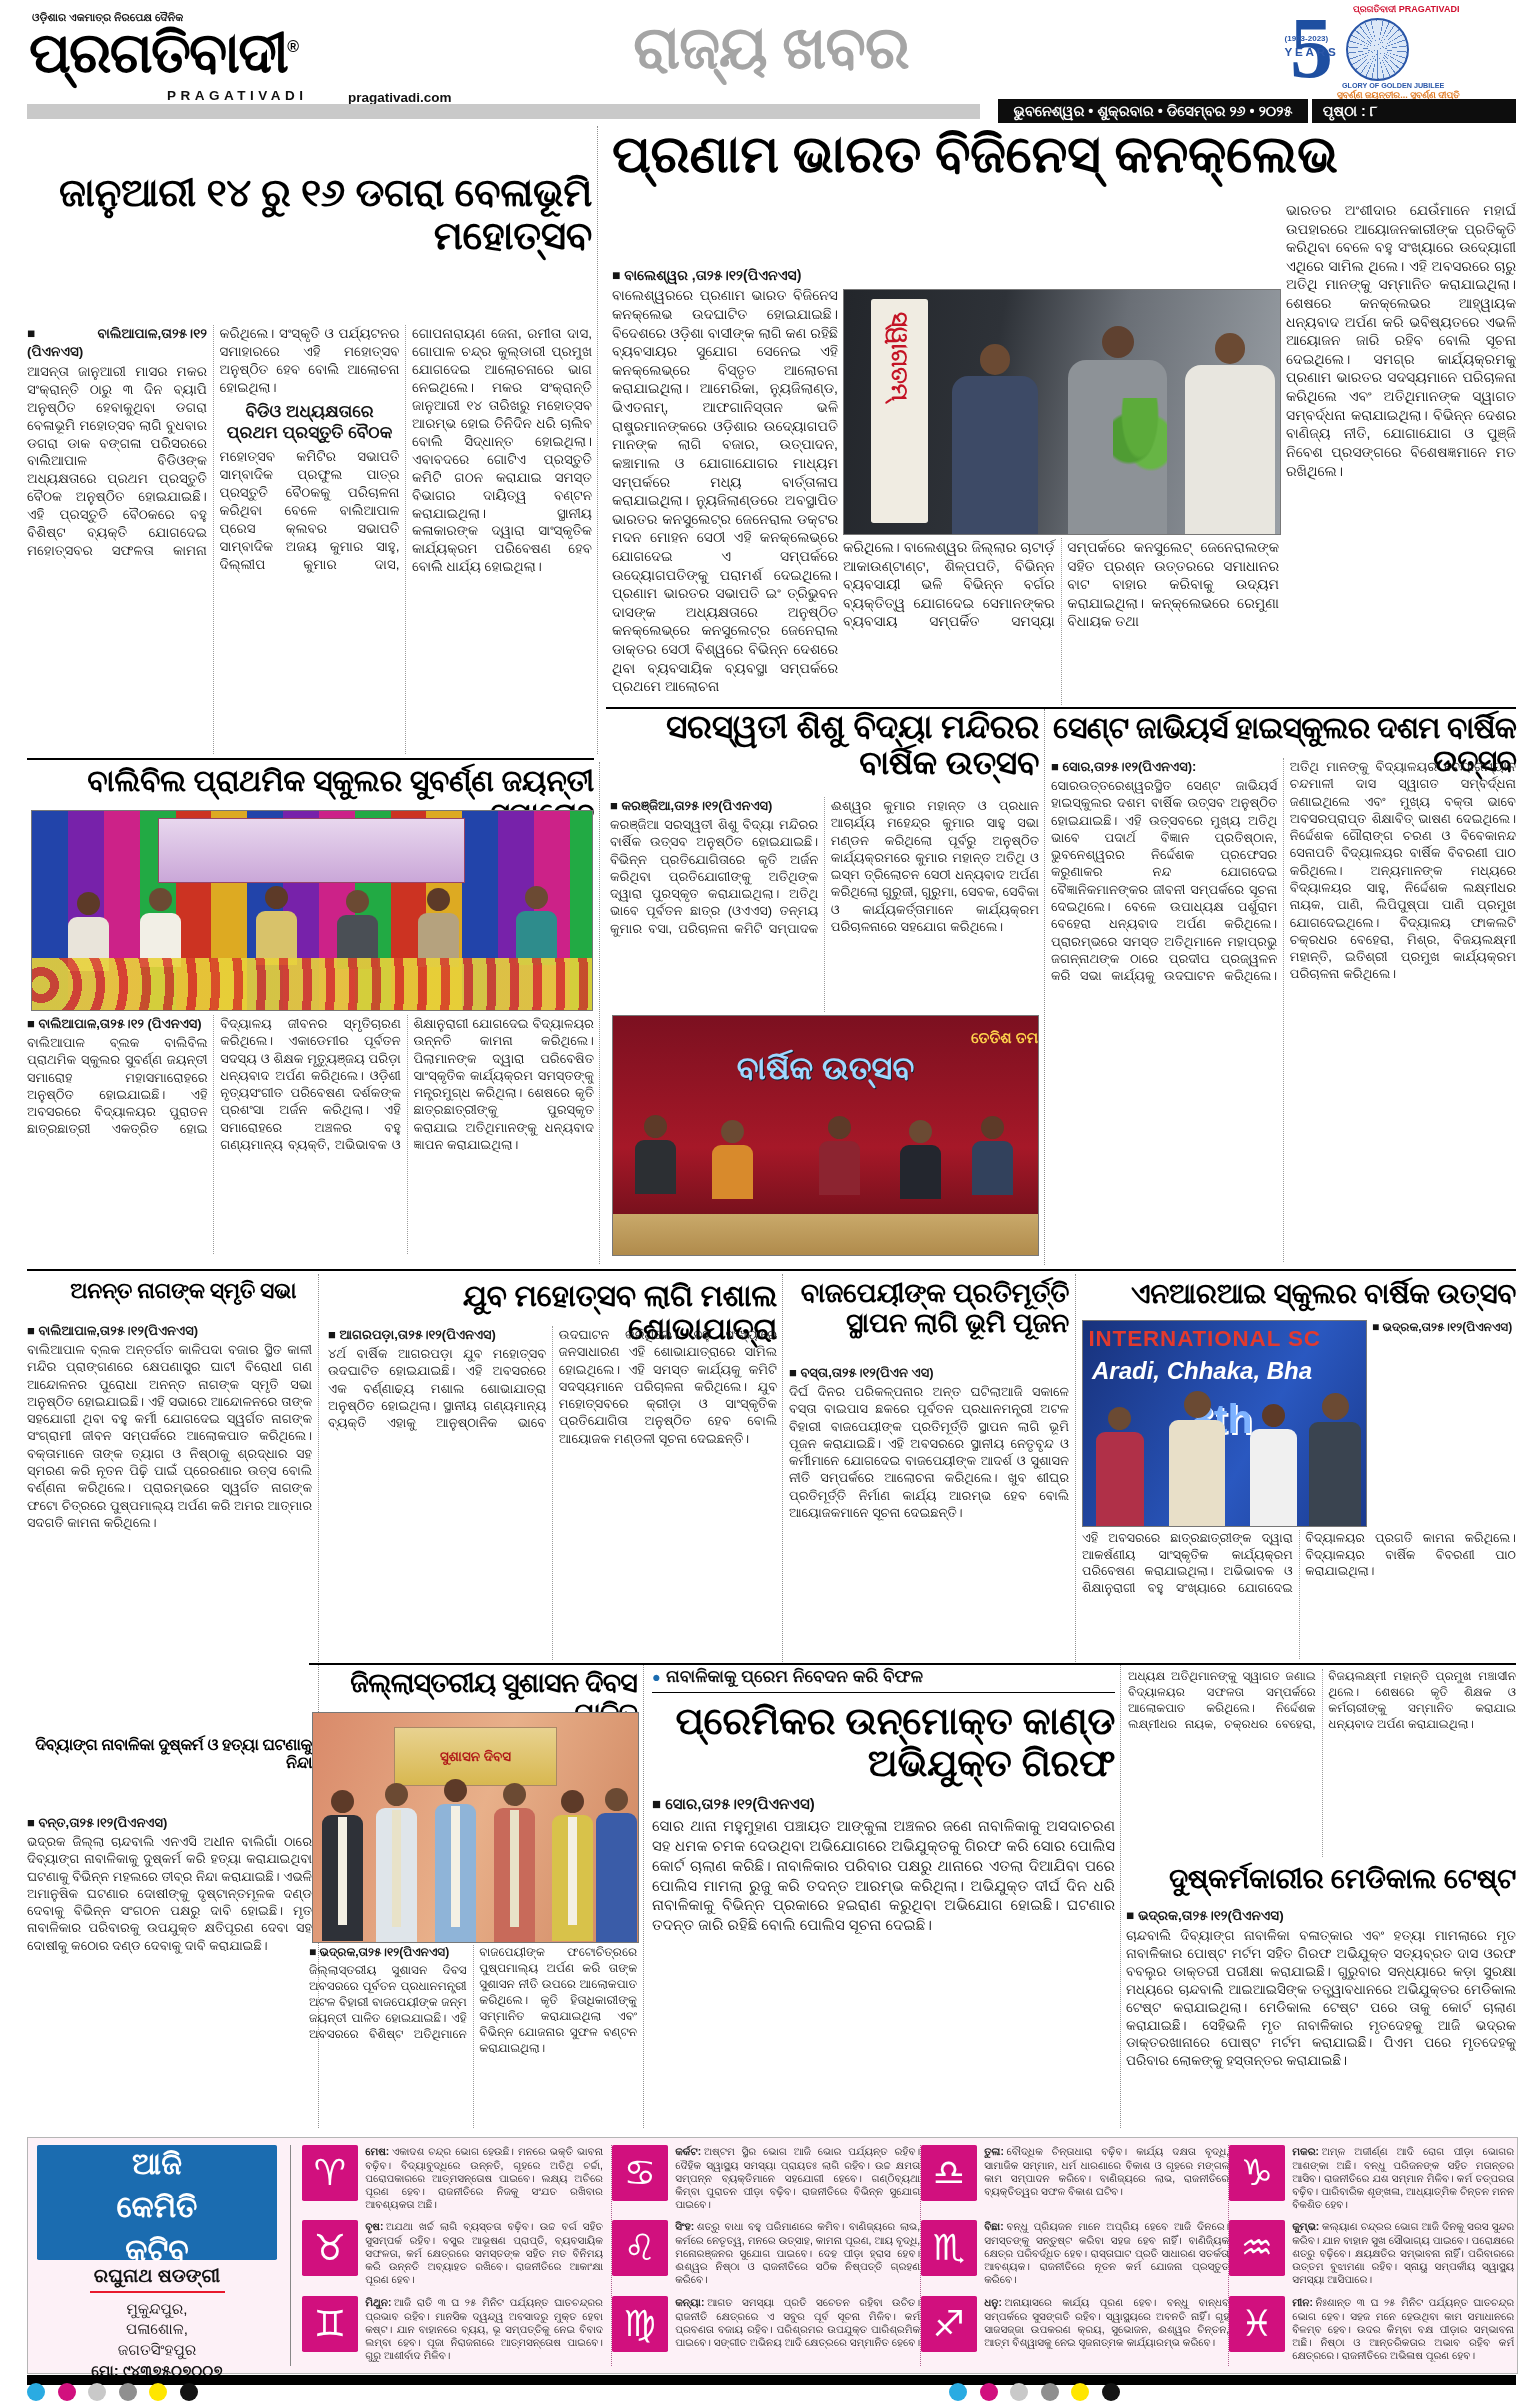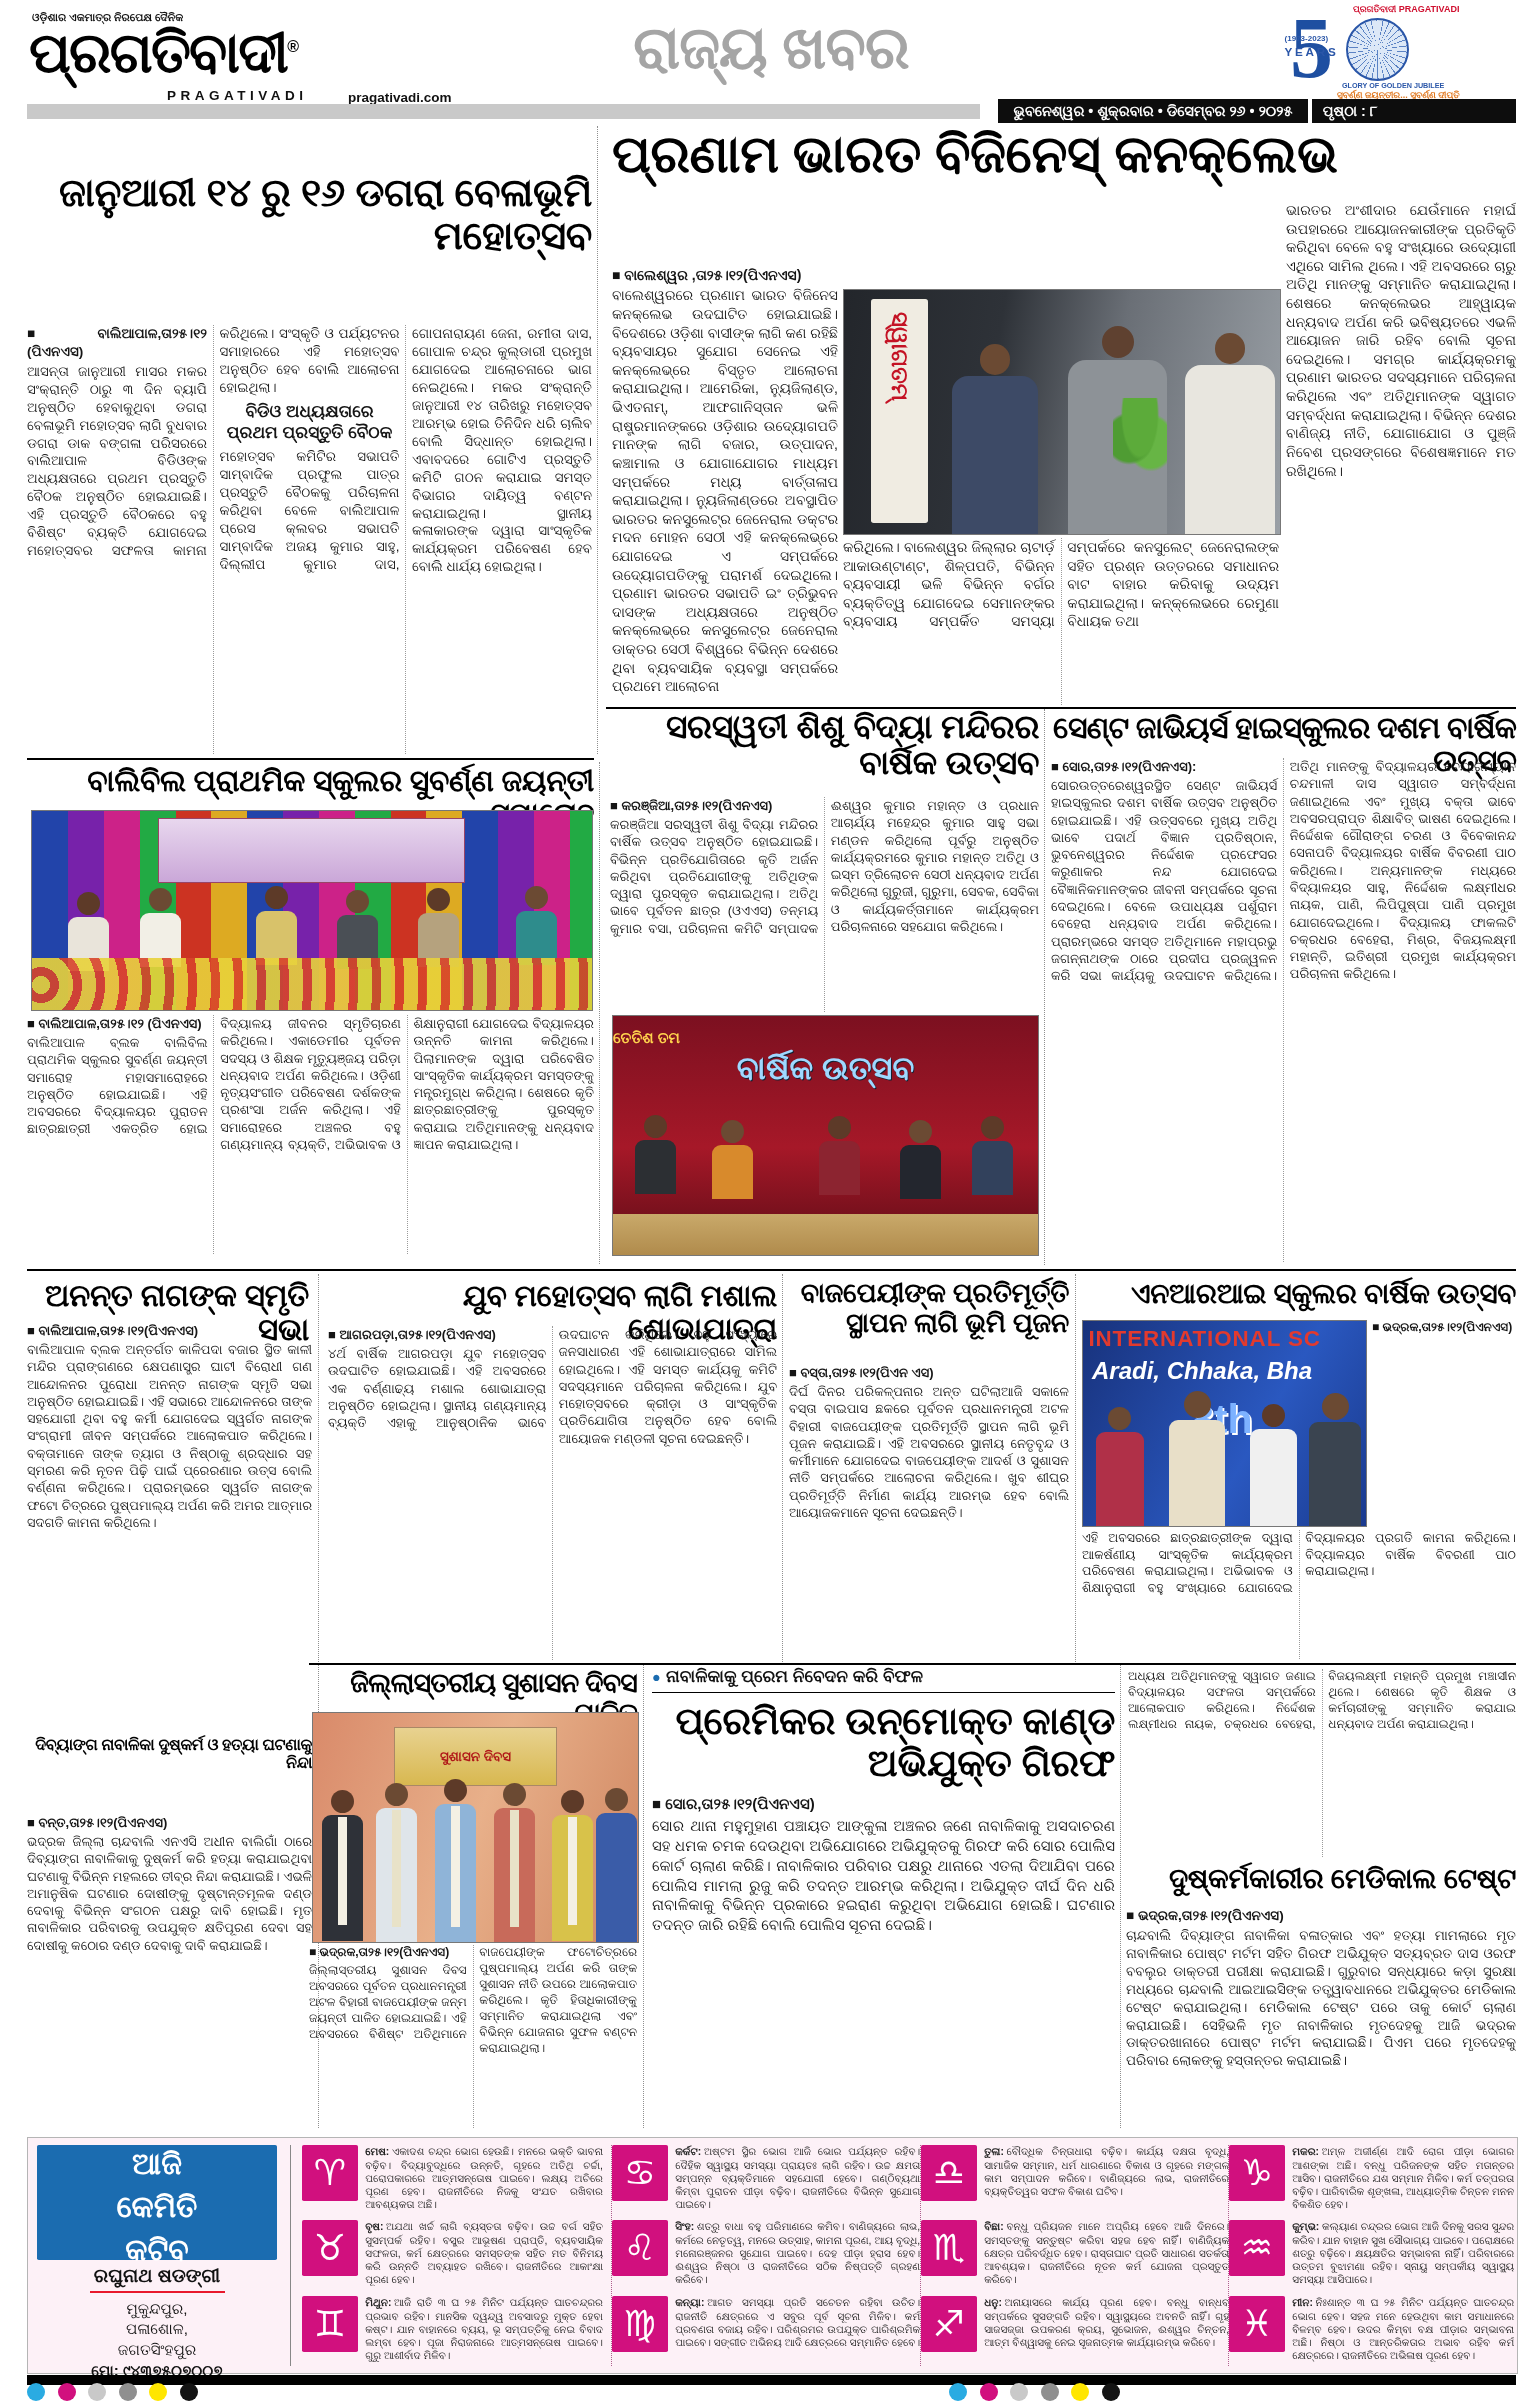--- a/index.html
+++ b/index.html
@@ -143,21 +143,21 @@
     <span>ବାଲିଆପାଳ ବ୍ଲକ ବାଲିବିଲ ପ୍ରାଥମିକ ସ୍କୁଲର ସୁବର୍ଣ୍ଣ ଜୟନ୍ତୀ ସମାରୋହ ମହାସମାରୋହରେ ଅନୁଷ୍ଠିତ ହୋଇଯାଇଛି। ଏହି ଅବସରରେ ବିଦ୍ୟାଳୟର ପୁରାତନ ଛାତ୍ରଛାତ୍ରୀ ଏକତ୍ରିତ ହୋଇ ବିଦ୍ୟାଳୟ ଜୀବନର ସ୍ମୃତିଚାରଣ କରିଥିଲେ। ଏକାଡେମୀର ପୂର୍ବତନ ସଦସ୍ୟ ଓ ଶିକ୍ଷକ ମୃତ୍ୟୁଞ୍ଜୟ ପରିଡ଼ା ଧନ୍ୟବାଦ ଅର୍ପଣ କରିଥିଲେ। ଓଡ଼ିଶୀ ନୃତ୍ୟସଂଗୀତ ପରିବେଷଣ ଦର୍ଶକଙ୍କ ପ୍ରଶଂସା ଅର୍ଜନ କରିଥିଲା। ଏହି ସମାରୋହରେ ଅଞ୍ଚଳର ବହୁ ଗଣ୍ୟମାନ୍ୟ ବ୍ୟକ୍ତି, ଅଭିଭାବକ ଓ ଶିକ୍ଷାନୁରାଗୀ ଯୋଗଦେଇ ବିଦ୍ୟାଳୟର ଉନ୍ନତି କାମନା କରିଥିଲେ। ପିଲାମାନଙ୍କ ଦ୍ୱାରା ପରିବେଷିତ ସାଂସ୍କୃତିକ କାର୍ଯ୍ୟକ୍ରମ ସମସ୍ତଙ୍କୁ ମନ୍ତ୍ରମୁଗ୍ଧ କରିଥିଲା। ଶେଷରେ କୃତି ଛାତ୍ରଛାତ୍ରୀଙ୍କୁ ପୁରସ୍କୃତ କରାଯାଇ ଅତିଥିମାନଙ୍କୁ ଧନ୍ୟବାଦ ଜ୍ଞାପନ କରାଯାଇଥିଲା।</span>
   </div>
   <div class="abs rule-v" style="left:599px;top:762px;height:502px;"></div>
 
   <div class="abs hl" style="left:610px;top:709px;width:429px;font-size:33px;">ସରସ୍ୱତୀ ଶିଶୁ ବିଦ୍ୟା ମନ୍ଦିରର ବାର୍ଷିକ ଉତ୍ସବ</div>
   <div class="abs body cols2" style="left:610px;top:797px;width:429px;height:215px;font-size:13px;">
     <span class="dl">■ କରଞ୍ଜିଆ,ତା୨୫।୧୨(ପିଏନଏସ)</span>
     <span>କରଞ୍ଜିଆ ସରସ୍ୱତୀ ଶିଶୁ ବିଦ୍ୟା ମନ୍ଦିରର ବାର୍ଷିକ ଉତ୍ସବ ଅନୁଷ୍ଠିତ ହୋଇଯାଇଛି। ବିଭିନ୍ନ ପ୍ରତିଯୋଗିତାରେ କୃତି ଅର୍ଜନ କରିଥିବା ପ୍ରତିଯୋଗୀଙ୍କୁ ଅତିଥିଙ୍କ ଦ୍ୱାରା ପୁରସ୍କୃତ କରାଯାଇଥିଲା। ଅତିଥି ଭାବେ ପୂର୍ବତନ ଛାତ୍ର (ଓଏଏସ) ତନ୍ମୟ କୁମାର ବସା, ପରିଚାଳନା କମିଟି ସମ୍ପାଦକ ଈଶ୍ୱର କୁମାର ମହାନ୍ତ ଓ ପ୍ରଧାନ ଆଚାର୍ଯ୍ୟ ମହେନ୍ଦ୍ର କୁମାର ସାହୁ ସଭା ମଣ୍ଡନ କରିଥିଲୋ ପୂର୍ବରୁ ଅନୁଷ୍ଠିତ କାର୍ଯ୍ୟକ୍ରମରେ କୁମାର ମହାନ୍ତ ଅତିଥି ଓ ଇସ୍ମ ତ୍ରିଲୋଚନ ସେଠୀ ଧନ୍ୟବାଦ ଅର୍ପଣ କରିଥିଲୋ ଗୁରୁଜୀ, ଗୁରୁମା, ସେବକ, ସେବିକା ଓ କାର୍ଯ୍ୟକର୍ତ୍ତାମାନେ କାର୍ଯ୍ୟକ୍ରମ ପରିଚାଳନାରେ ସହଯୋଗ କରିଥିଲେ।</span>
   </div>
   <div class="abs photo" style="left:612px;top:1015px;width:425px;height:239px;background:linear-gradient(#7c1020,#a61828 55%,#5c0c16);">
-    <div class="abs" style="left:0;top:12.6px;width:100%;text-align:left;font-size:15.2px;font-weight:bold;color:#ffd34d;">ତେତିଶ ତମ</div>
+    <div class="abs" style="left:0;top:12.6px;width:100%;text-align:right;font-size:15.2px;font-weight:bold;color:#ffd34d;">ତେତିଶ ତମ</div>
     <div class="abs" style="left:0;top:34px;width:100%;text-align:center;font-size:32px;font-weight:bold;color:#9fd8ff;text-shadow:0.9px 0.9px 0 #123;">ବାର୍ଷିକ ଉତ୍ସବ</div>
     <div class="fig" style="left:21.5px;top:99px;">
         <div class="head" style="background:#5d3a28;"></div>
         <div class="torso" style="background:#2c2f33;"></div>
       </div>
     <div class="fig" style="left:99px;top:104px;">
         <div class="head" style="background:#6b4a33;"></div>
         <div class="torso" style="background:#d88a2c;"></div>
       </div>
     <div class="fig" style="left:206px;top:100px;">
@@ -177,21 +177,21 @@
   <div class="abs rule-v" style="left:1044px;top:709px;height:556px;"></div>
 
   <div class="abs hl" style="left:1051px;top:711px;width:465px;font-size:30px;letter-spacing:-0.9px;">ସେଣ୍ଟ ଜାଭିୟର୍ସ ହାଇସ୍କୁଲର ଦଶମ ବାର୍ଷିକ ଉତ୍ସବ</div>
   <div class="abs body cols2" style="left:1051px;top:758px;width:465px;height:504px;font-size:13px;">
     <span class="dl">■ ସୋର,ତା୨୫।୧୨(ପିଏନଏସ):</span>
     <span>ସୋରଉତ୍ତରେଶ୍ୱରସ୍ଥିତ ସେଣ୍ଟ ଜାଭିୟର୍ସ ହାଇସ୍କୁଲର ଦଶମ ବାର୍ଷିକ ଉତ୍ସବ ଅନୁଷ୍ଠିତ ହୋଇଯାଇଛି। ଏହି ଉତ୍ସବରେ ମୁଖ୍ୟ ଅତିଥି ଭାବେ ପଦାର୍ଥ ବିଜ୍ଞାନ ପ୍ରତିଷ୍ଠାନ, ଭୁବନେଶ୍ୱରର ନିର୍ଦ୍ଦେଶକ ପ୍ରଫେସର କରୁଣାକର ନନ୍ଦ ଯୋଗଦେଇ ବୈଜ୍ଞାନିକମାନଙ୍କର ଜୀବନୀ ସମ୍ପର୍କରେ ସୂଚନା ଦେଇଥିଲେ। ବେଳେ ଉପାଧ୍ୟକ୍ଷ ପର୍ଶୁରାମ ବେହେରା ଧନ୍ୟବାଦ ଅର୍ପଣ କରିଥିଲେ। ପ୍ରାରମ୍ଭରେ ସମସ୍ତ ଅତିଥିମାନେ ମହାପ୍ରଭୁ ଜଗନ୍ନାଥଙ୍କ ଠାରେ ପ୍ରଦୀପ ପ୍ରଜ୍ୱଳନ କରି ସଭା କାର୍ଯ୍ୟକୁ ଉଦଘାଟନ କରିଥିଲେ। ଅତିଥି ମାନଙ୍କୁ ବିଦ୍ୟାଳୟର ଚେୟାରମ୍ୟାନ ଚନ୍ଦମାଳୀ ଦାସ ସ୍ୱାଗତ ସମ୍ବର୍ଦ୍ଧନା ଜଣାଇଥିଲେ ଏବଂ ମୁଖ୍ୟ ବକ୍ତା ଭାବେ ଅବସରପ୍ରାପ୍ତ ଶିକ୍ଷାବିତ୍ ଭାଷଣ ଦେଇଥିଲେ। ନିର୍ଦ୍ଦେଶକ ଗୌରାଙ୍ଗ ଚରଣ ଓ ବିବେକାନନ୍ଦ ସେନାପତି ବିଦ୍ୟାଳୟର ବାର୍ଷିକ ବିବରଣୀ ପାଠ କରିଥିଲେ। ଅନ୍ୟମାନଙ୍କ ମଧ୍ୟରେ ବିଦ୍ୟାଳୟର ସାହୁ, ନିର୍ଦ୍ଦେଶକ ଲକ୍ଷ୍ମୀଧର ନାୟକ, ପାଣି, ଲିପିପୁଷ୍ପା ପାଣି ପ୍ରମୁଖ ଯୋଗଦେଇଥିଲେ। ବିଦ୍ୟାଳୟ ଫାକଲଟି ଚକ୍ରଧର ବେହେରା, ମିଶ୍ର, ବିଜୟଲକ୍ଷ୍ମୀ ମହାନ୍ତି, ଇତିଶ୍ରୀ ପ୍ରମୁଖ କାର୍ଯ୍ୟକ୍ରମ ପରିଚାଳନା କରିଥିଲେ।</span>
   </div>
 
   <div class="abs rule-h" style="left:27px;top:1269px;width:1489px;"></div>
 
-  <div class="abs hl" style="left:24px;top:1279px;width:285px;font-size:31px;">ଅନନ୍ତ ନାଗଙ୍କ ସ୍ମୃତି ସଭା</div>
+  <div class="abs hl" style="left:11px;top:1279px;width:285px;font-size:22px;font-family:Liberation Serif, serif;">ଅନନ୍ତ ନାଗଙ୍କ ସ୍ମୃତି ସଭା</div>
   <div class="abs body" style="left:27px;top:1322px;width:285px;height:375px;font-size:13px;">
     <span class="dl">■ ବାଲିଆପାଳ,ତା୨୫।୧୨(ପିଏନଏସ)</span>
     <span>ବାଲିଆପାଳ ବ୍ଲକ ଅନ୍ତର୍ଗତ କାଳିପଦା ବଜାର ସ୍ଥିତ କାଳୀ ମନ୍ଦିର ପ୍ରାଙ୍ଗଣରେ କ୍ଷେପଣାସ୍ତ୍ର ଘାଟୀ ବିରୋଧୀ ଗଣ ଆନ୍ଦୋଳନର ପୁରୋଧା ଅନନ୍ତ ନାଗଙ୍କ ସ୍ମୃତି ସଭା ଅନୁଷ୍ଠିତ ହୋଇଯାଇଛି। ଏହି ସଭାରେ ଆନ୍ଦୋଳନରେ ତାଙ୍କ ସହଯୋଗୀ ଥିବା ବହୁ କର୍ମୀ ଯୋଗଦେଇ ସ୍ୱର୍ଗତ ନାଗଙ୍କ ସଂଗ୍ରାମୀ ଜୀବନ ସମ୍ପର୍କରେ ଆଲୋକପାତ କରିଥିଲେ। ବକ୍ତାମାନେ ତାଙ୍କ ତ୍ୟାଗ ଓ ନିଷ୍ଠାକୁ ଶ୍ରଦ୍ଧାର ସହ ସ୍ମରଣ କରି ନୂତନ ପିଢ଼ି ପାଇଁ ପ୍ରେରଣାର ଉତ୍ସ ବୋଲି ବର୍ଣ୍ଣନା କରିଥିଲେ। ପ୍ରାରମ୍ଭରେ ସ୍ୱର୍ଗତ ନାଗଙ୍କ ଫଟୋ ଚିତ୍ରରେ ପୁଷ୍ପମାଲ୍ୟ ଅର୍ପଣ କରି ଅମର ଆତ୍ମାର ସଦଗତି କାମନା କରିଥିଲେ।</span>
   </div>
   <div class="abs hl" style="left:27px;top:1736px;width:285px;font-size:16px;">ଦିବ୍ୟାଙ୍ଗ ନାବାଳିକା ଦୁଷ୍କର୍ମ ଓ ହତ୍ୟା ଘଟଣାକୁ ନିନ୍ଦା</div>
   <div class="abs body" style="left:27px;top:1814px;width:285px;height:314px;font-size:13px;">
     <span class="dl">■ ବନ୍ତ,ତା୨୫।୧୨(ପିଏନଏସ)</span>
     <span>ଭଦ୍ରକ ଜିଲ୍ଲା ଚାନ୍ଦବାଲି ଏନଏସି ଅଧୀନ ବାଲିଗାଁ ଠାରେ ଦିବ୍ୟାଙ୍ଗ ନାବାଳିକାକୁ ଦୁଷ୍କର୍ମ କରି ହତ୍ୟା କରାଯାଇଥିବା ଘଟଣାକୁ ବିଭିନ୍ନ ମହଲରେ ତୀବ୍ର ନିନ୍ଦା କରାଯାଇଛି। ଏଭଳି ଅମାନୁଷିକ ଘଟଣାର ଦୋଷୀଙ୍କୁ ଦୃଷ୍ଟାନ୍ତମୂଳକ ଦଣ୍ଡ ଦେବାକୁ ବିଭିନ୍ନ ସଂଗଠନ ପକ୍ଷରୁ ଦାବି ହୋଇଛି। ମୃତ ନାବାଳିକାର ପରିବାରକୁ ଉପଯୁକ୍ତ କ୍ଷତିପୂରଣ ଦେବା ସହ ଦୋଷୀକୁ କଠୋର ଦଣ୍ଡ ଦେବାକୁ ଦାବି କରାଯାଇଛି।</span>
   </div>
   <div class="abs rule-v" style="left:318px;top:1274px;height:854px;"></div>

